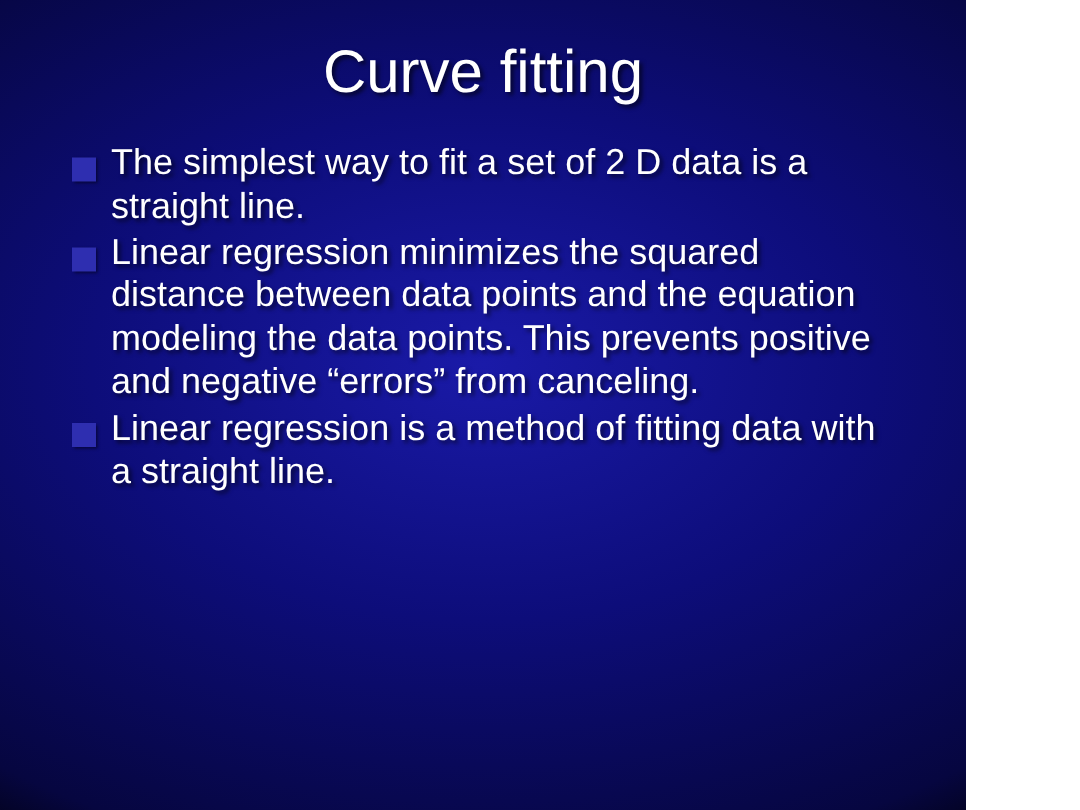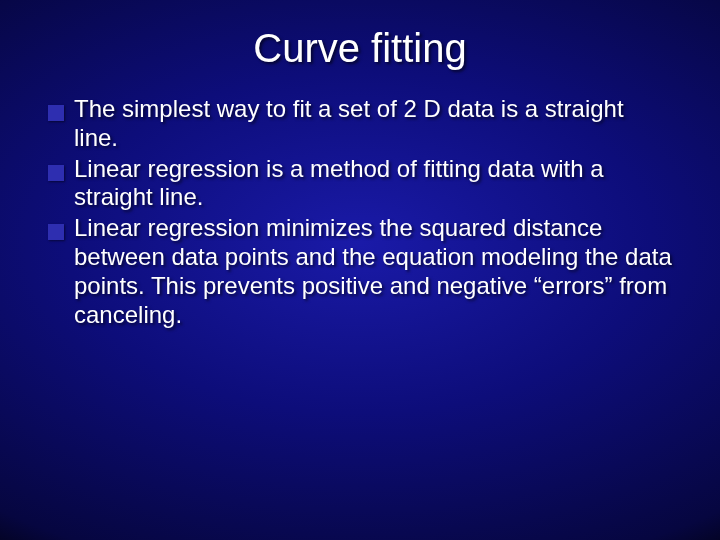--- a/index.html
+++ b/index.html
@@ -3,21 +3,21 @@
 <meta charset="utf-8">
 <style>
   html, body {
     margin: 0;
     padding: 0;
     width: 720px;
     height: 540px;
     overflow: hidden;
   }
   .slide {
-    width: 720px;
+    width: 644px;
     height: 540px;
     background: radial-gradient(ellipse 90% 70% at 50% 45%, #1a1aa8 0%, #0d0d7a 45%, #060640 90%, #020218 100%);
     font-family: Arial, "Helvetica Neue", Helvetica, sans-serif;
     color: #ffffff;
     box-sizing: border-box;
     position: relative;
   }
   .title {
     text-align: center;
     font-size: 40px;
@@ -56,22 +56,22 @@
   <div class="title">Curve fitting</div>
   <div class="body">
 
     <div class="bullet-item">
       <div class="bullet-icon"></div>
       <div class="bullet-text">The simplest way to fit a set of 2 D data is a straight line.</div>
     </div>
 
     <div class="bullet-item">
       <div class="bullet-icon"></div>
-      <div class="bullet-text">Linear regression is a method of fitting data with a straight line.</div>
+      <div class="bullet-text">Linear regression minimizes the squared distance between data points and the equation modeling the data points. This prevents positive and negative “errors” from canceling.</div>
     </div>
 
     <div class="bullet-item">
       <div class="bullet-icon"></div>
-      <div class="bullet-text">Linear regression minimizes the squared distance between data points and the equation modeling the data points. This prevents positive and negative “errors” from canceling.</div>
+      <div class="bullet-text">Linear regression is a method of fitting data with a straight line.</div>
     </div>
 
   </div>
 </div>
 
 </body></html>

